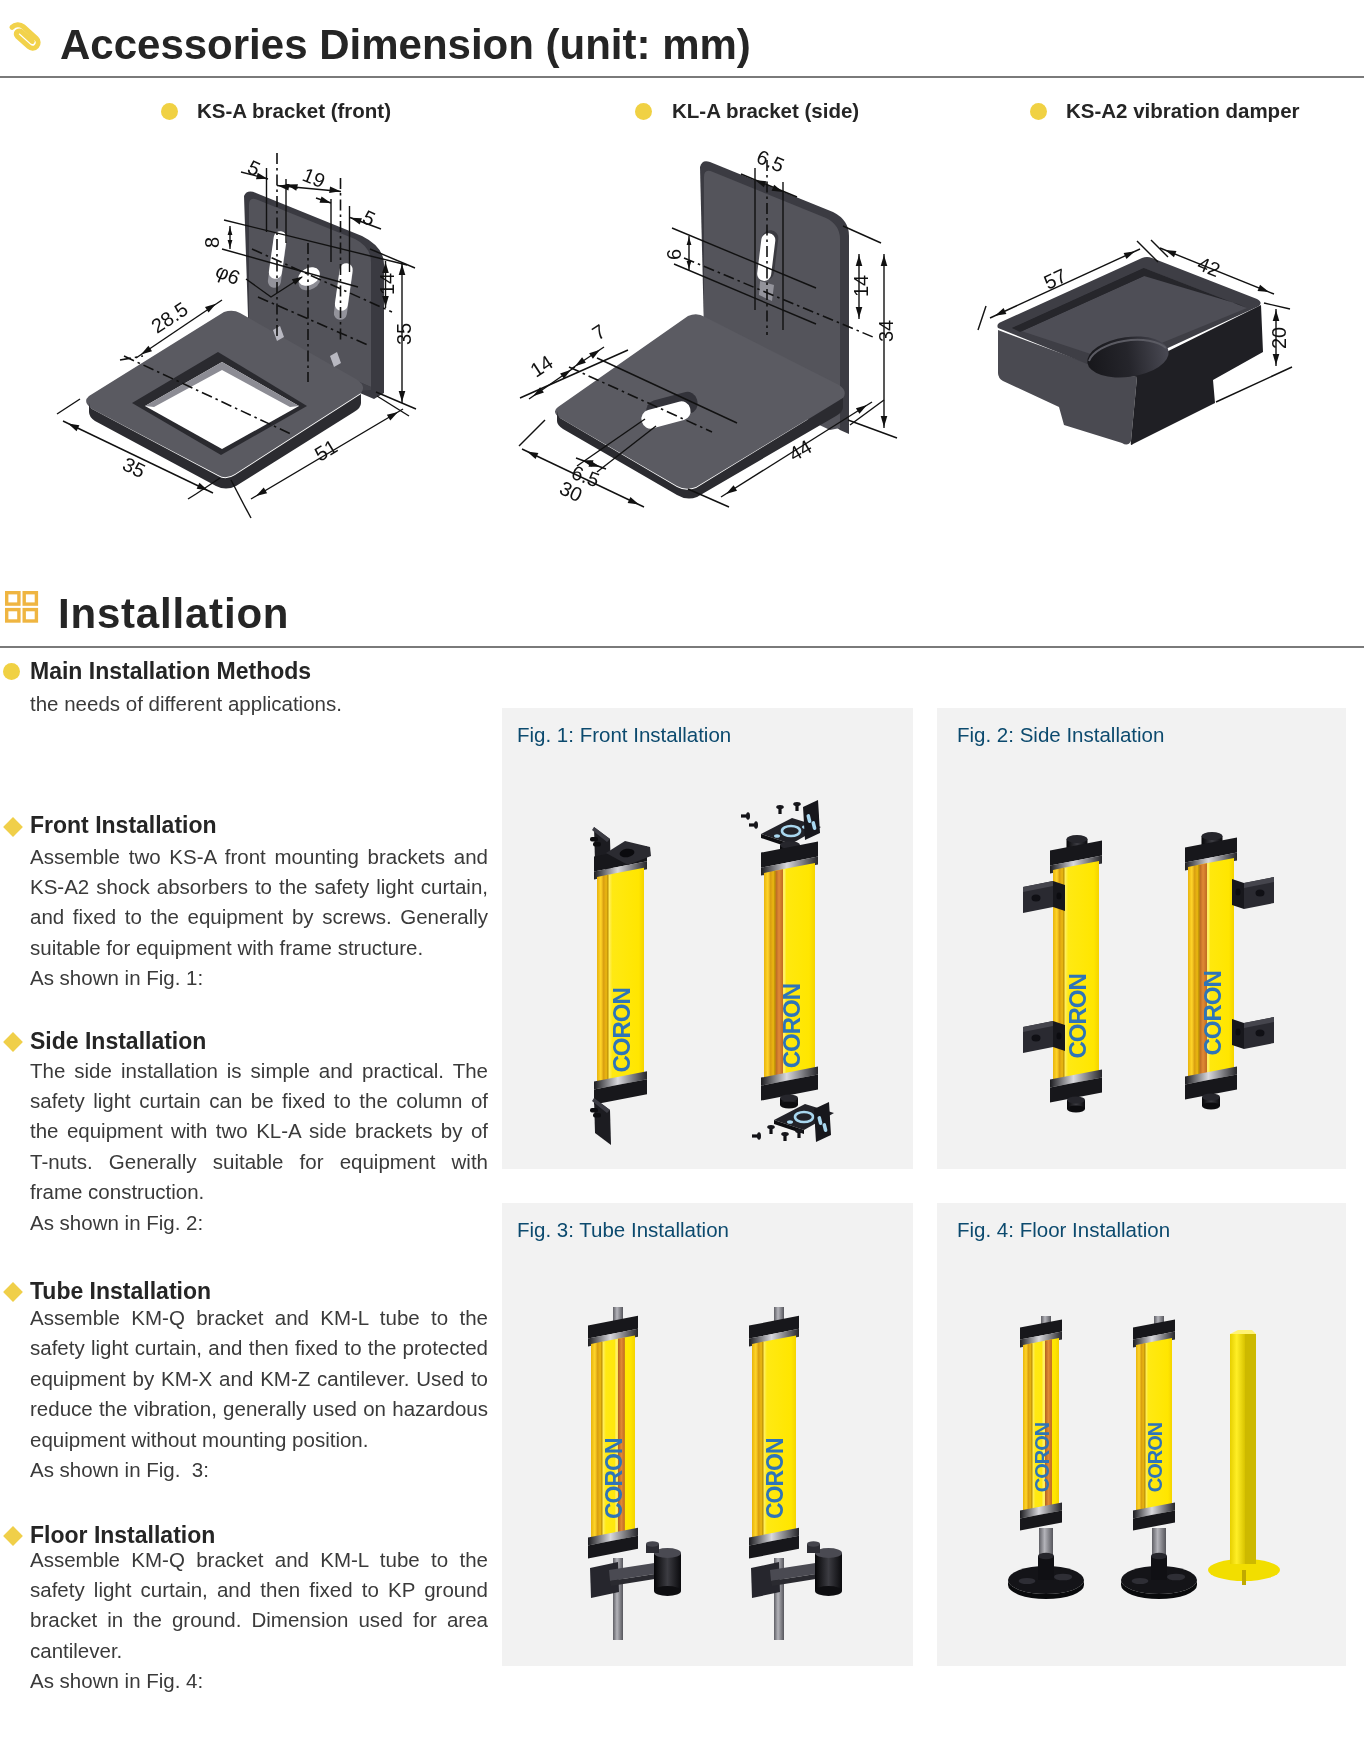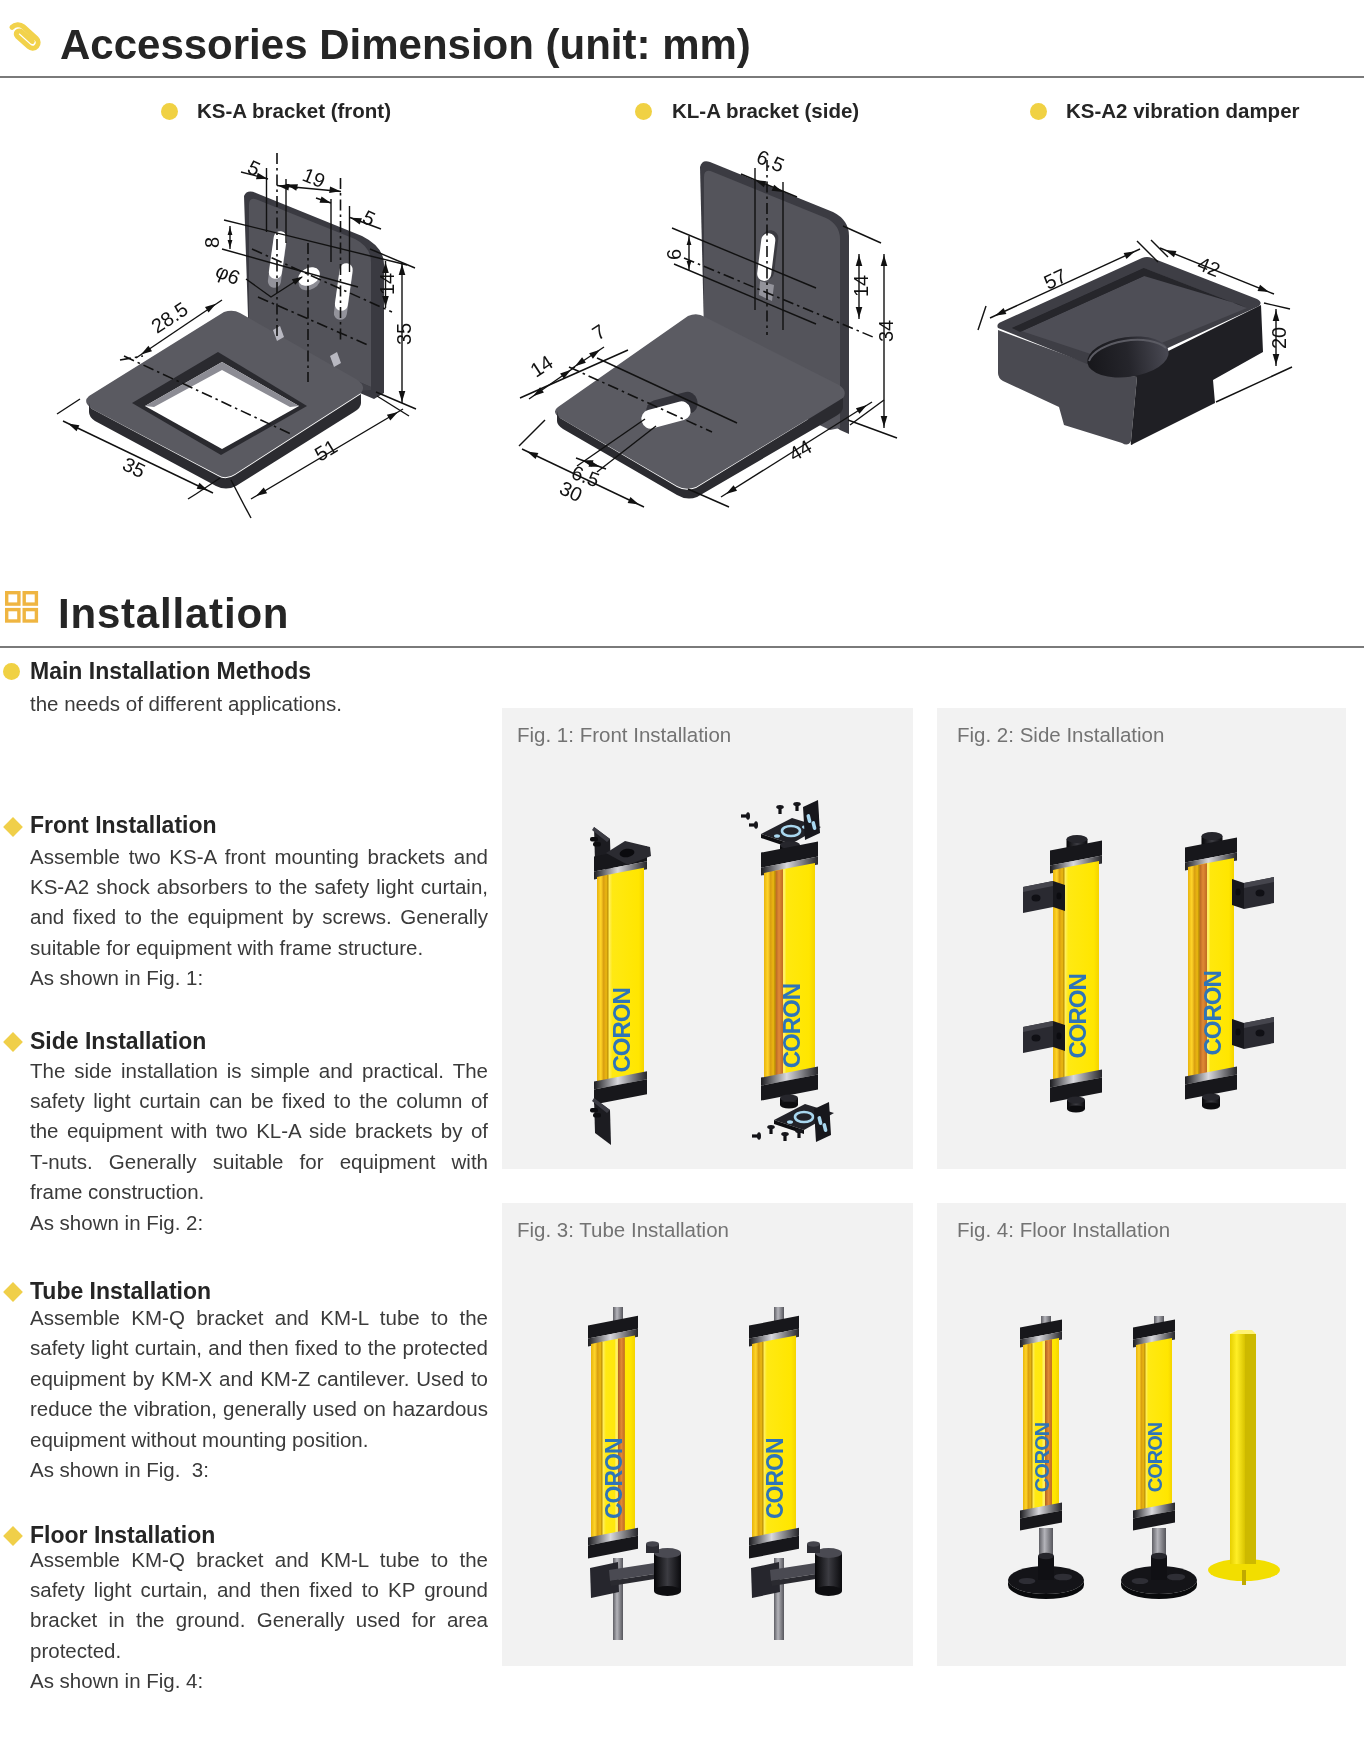--- a/index.html
+++ b/index.html
@@ -10,21 +10,21 @@
 .hr{position:absolute;left:0;width:1364px;height:2px;background:#7a7a7a;}
 .blabel{font-size:20.5px;font-weight:bold;color:#252525;}
 .dot{position:absolute;width:17px;height:17px;border-radius:50%;background:#f0d143;}
 .diamond{position:absolute;width:14px;height:14px;background:#f0cf49;transform:rotate(45deg);}
 .sechead{font-size:23px;font-weight:bold;color:#252525;line-height:30px;}
 .body{font-size:20.5px;line-height:30.4px;color:#3a3a3a;}
 .jl{text-align:justify;text-align-last:justify;}
 .body div{white-space:nowrap;}
 .jl{white-space:normal !important;}
 .panel{position:absolute;background:#f2f2f2;}
-.cap{position:absolute;font-size:20.5px;color:#737373;line-height:30px;}
+.cap{position:absolute;font-size:20.5px;color:#0c4a6e;line-height:30px;}
 </style>
 </head>
 <body>
 
 <svg class="abs" style="left:6px;top:18px" width="38" height="42" viewBox="0 0 38 42">
   <g transform="rotate(-48 19 21)">
     <path d="M19 3.5 a8 8 0 0 1 8 8 V29 a5.6 5.6 0 0 1 -11.2 0 V13.5 a3.1 3.1 0 0 1 6.2 0 V28" fill="none" stroke="#f2d24b" stroke-width="5" stroke-linecap="round"></path>
   </g>
 </svg>
 <div class="abs h1" style="left:60px;top:21px">Accessories Dimension (unit: mm)</div>
@@ -258,22 +258,22 @@
   <div class="jl">reduce the vibration, generally used on hazardous</div>
   <div>equipment without mounting position.</div>
   <div>As shown in Fig.&nbsp; 3:</div>
 </div>
 
 <span class="diamond" style="left:5.5px;top:1529px"></span>
 <div class="abs sechead" style="left:30px;top:1519.5px">Floor Installation</div>
 <div class="abs body" style="left:30px;top:1544.5px;width:458px">
   <div class="jl">Assemble KM-Q bracket and KM-L tube to the</div>
   <div class="jl">safety light curtain, and then fixed to KP ground</div>
-  <div class="jl">bracket in the ground. Generally used for area</div>
-  <div>protected.</div>
+  <div class="jl">bracket in the ground. Dimension used for area</div>
+  <div>cantilever.</div>
   <div>As shown in Fig. 4:</div>
 </div>
 
 <div class="panel" style="left:502px;top:708px;width:411px;height:461px"></div>
 <div class="cap" style="left:517px;top:720px">Fig. 1: Front Installation</div>
 <div class="panel" style="left:937px;top:708px;width:409px;height:461px"></div>
 <div class="cap" style="left:957px;top:720px">Fig. 2: Side Installation</div>
 <div class="panel" style="left:502px;top:1203px;width:411px;height:463px"></div>
 <div class="cap" style="left:517px;top:1215px">Fig. 3: Tube Installation</div>
 <div class="panel" style="left:937px;top:1203px;width:409px;height:463px"></div>

